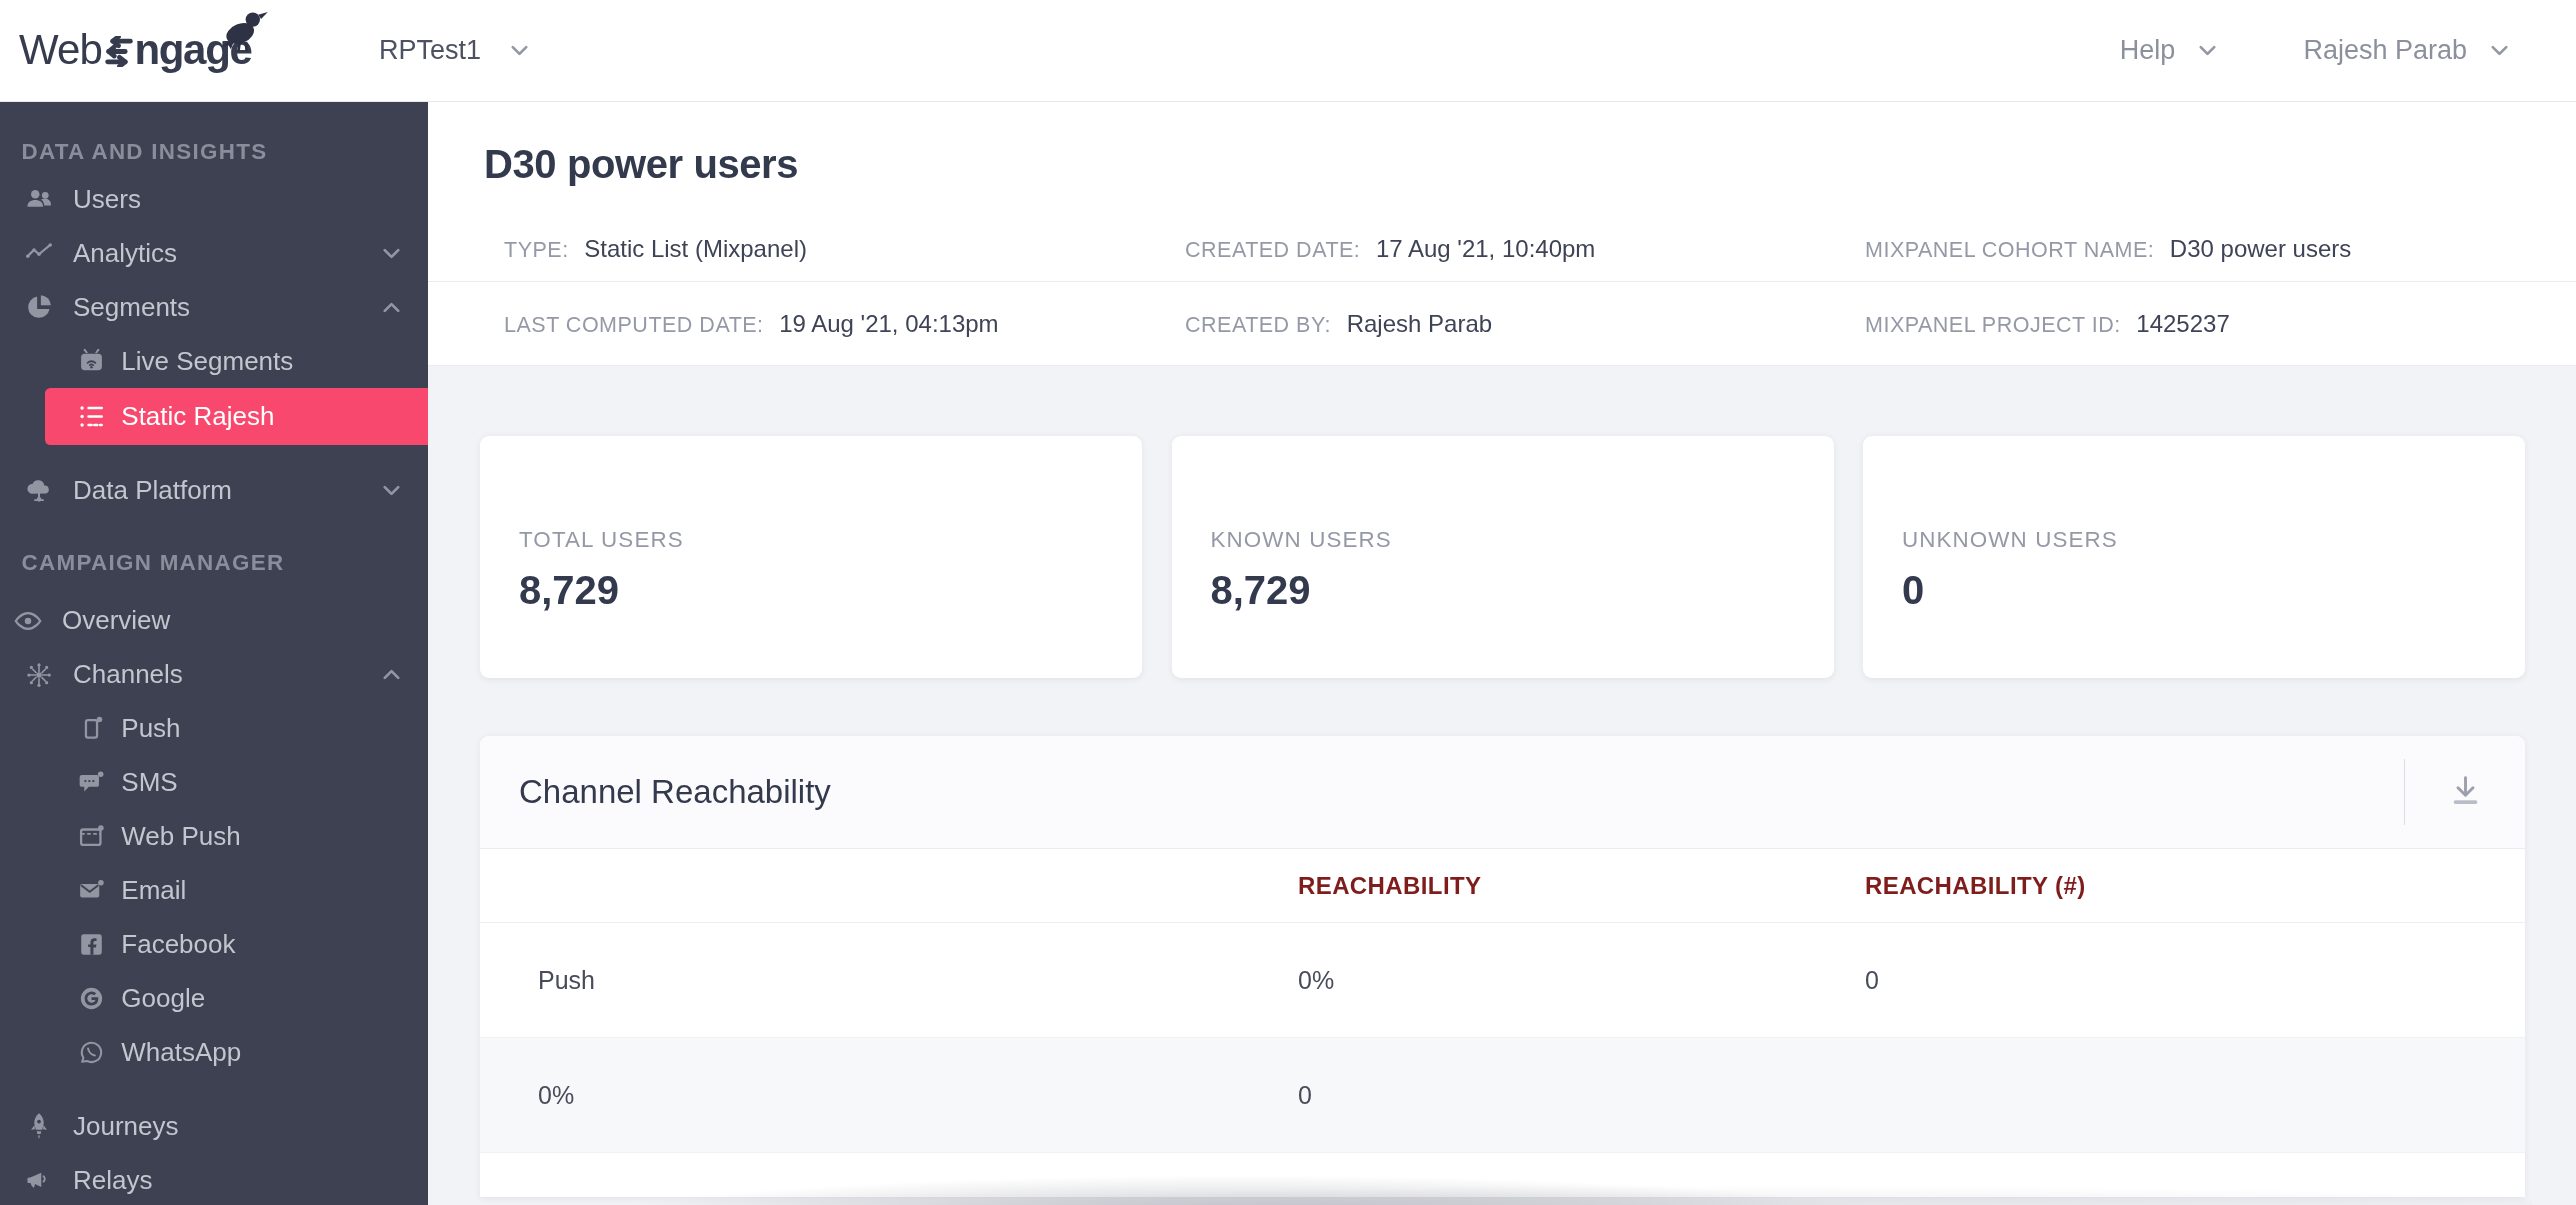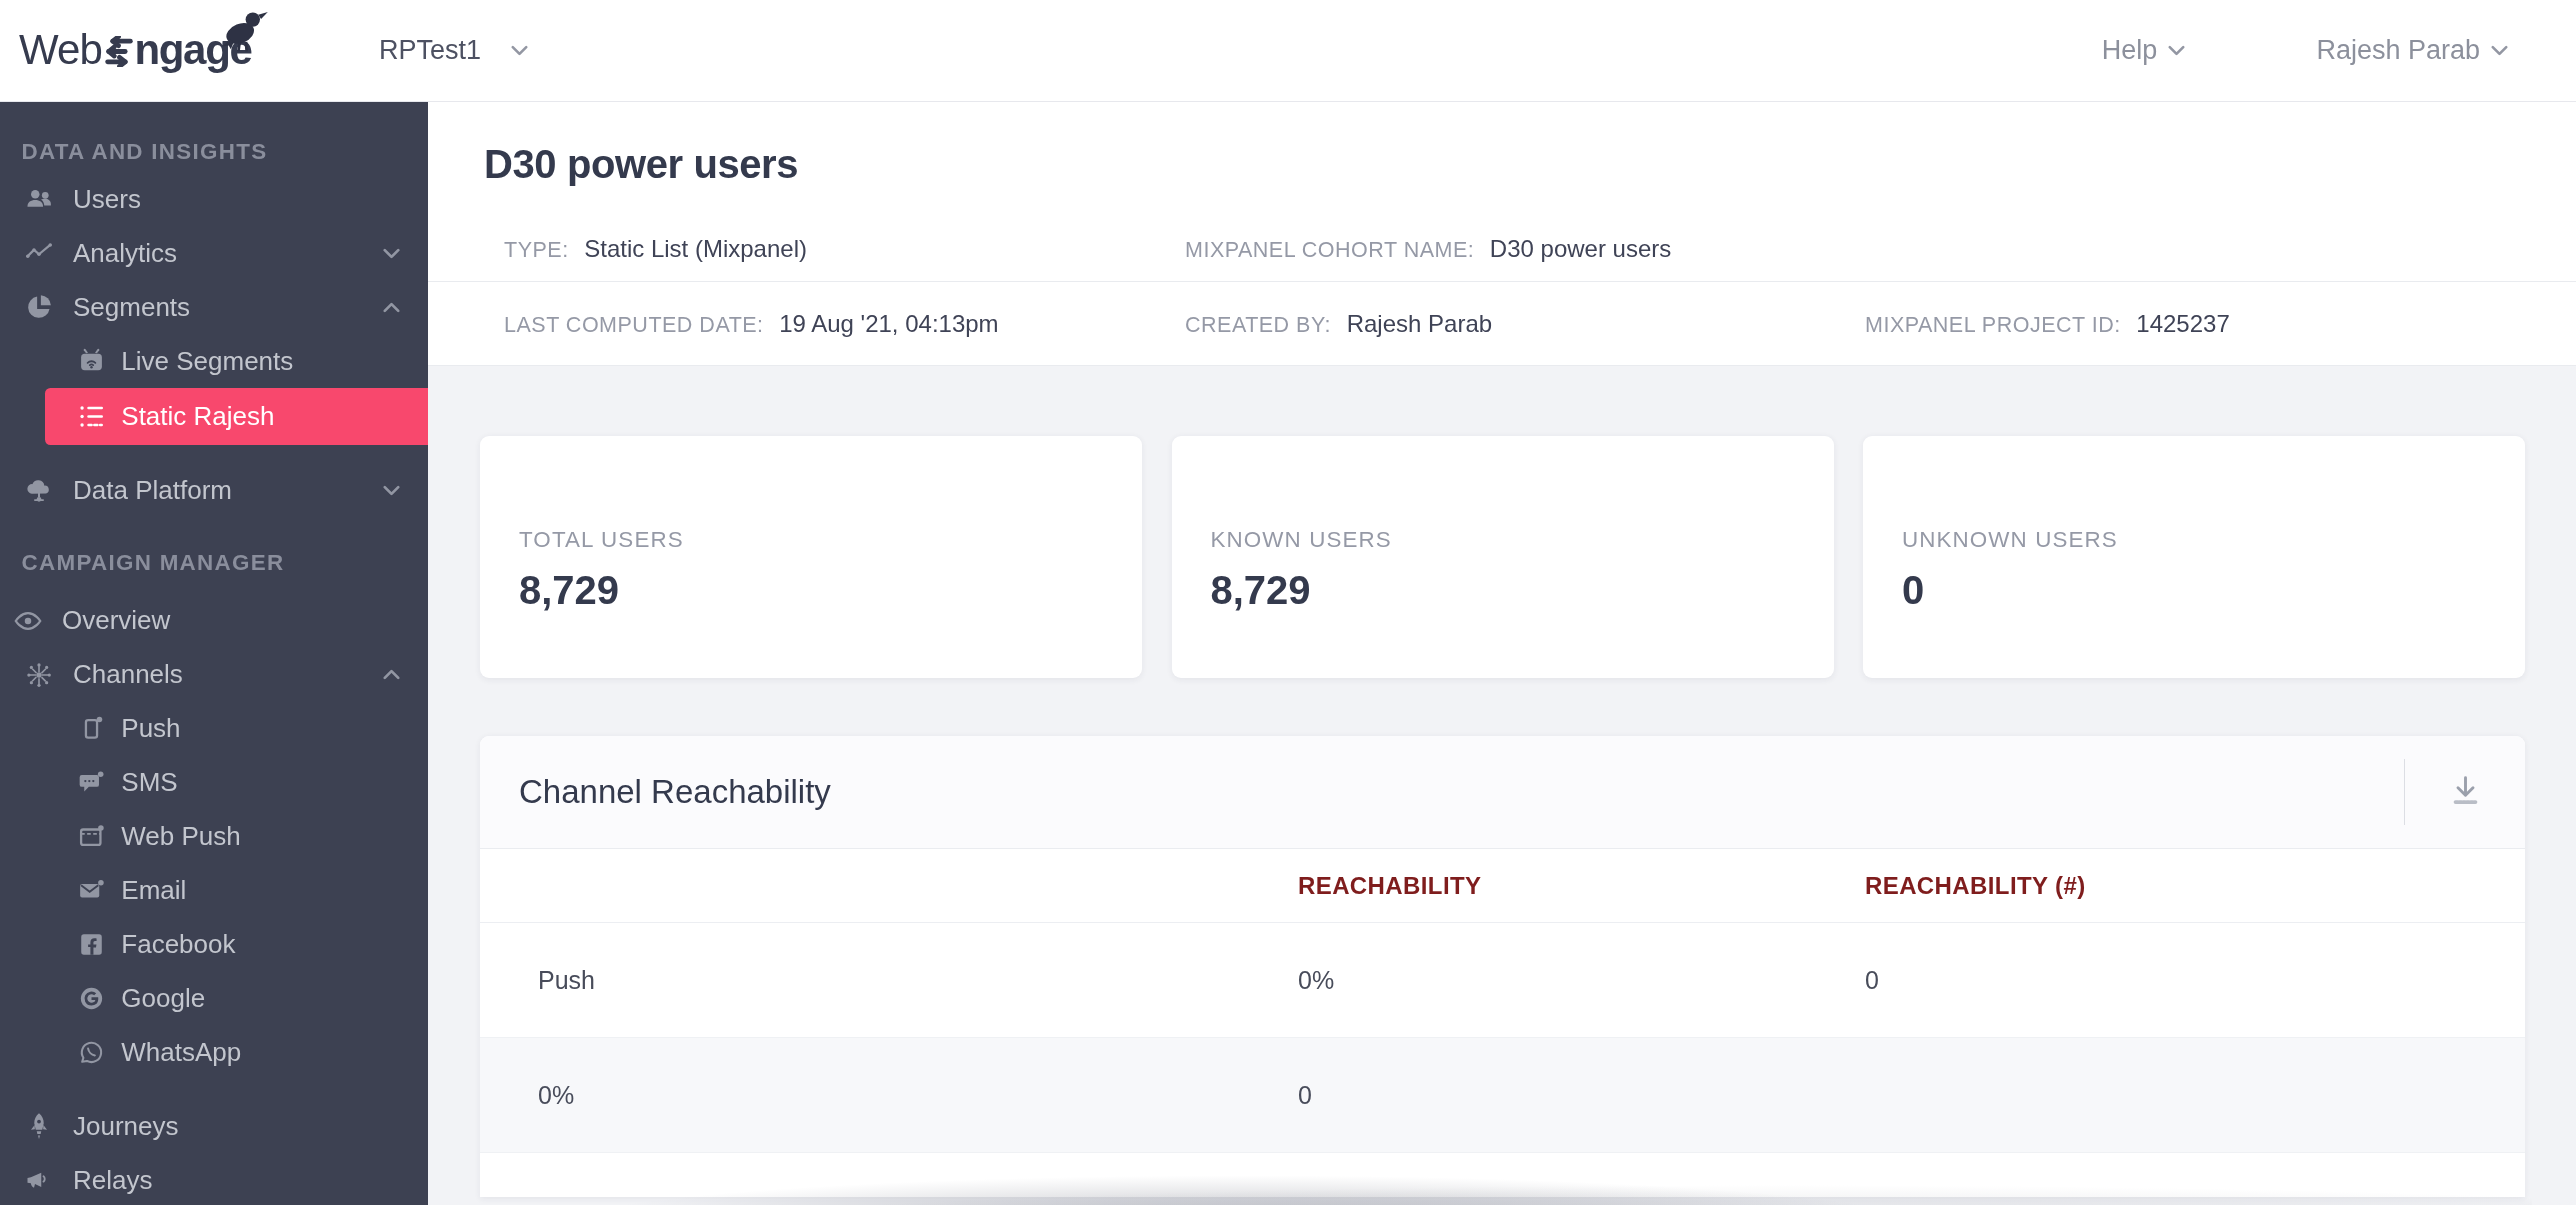--- a/index.html
+++ b/index.html
@@ -14,21 +14,21 @@
   .logo{position:absolute;left:19px;top:21.5px;display:flex;align-items:center;height:57px;cursor:pointer;}
   .logo-web{font-size:42px;color:#363b4e;font-weight:400;letter-spacing:-0.9px;}
   .logo-e{display:inline-flex;margin:3.6px 1.8px 0 2.7px;}
   .logo-e svg{width:28px;height:31px;}
   .logo-ngage{font-size:42px;color:#363b4e;font-weight:700;letter-spacing:-1.3px;}
   .logo-bird{position:absolute;right:-19.7px;top:-14.3px;width:52px;height:48px;}
   .logo-bird svg{width:52px;height:48px;}
   .project-select{position:absolute;left:379px;top:0;height:101px;display:flex;align-items:center;gap:25px;
     font-size:27px;color:#4d5162;font-weight:500;cursor:pointer;}
   .top-right{position:absolute;right:63px;top:0;height:101px;display:flex;align-items:center;gap:82px;}
-  .top-link{display:flex;align-items:center;gap:6px;font-size:27px;color:#8c909c;cursor:pointer;margin-left:44px;}
+  .top-link{display:flex;align-items:center;gap:19px;font-size:27px;color:#8c909c;cursor:pointer;}
   .chev svg{width:27px;height:27px;display:block;}
   
   .sidebar{position:absolute;left:0;top:101px;width:428px;bottom:0;background:#3d4152;z-index:10;}
   .section-label{margin-top:30px;height:41px;display:flex;align-items:center;padding-left:21.5px;
     font-size:22.4px;font-weight:700;letter-spacing:1.3px;color:#8a8e9c;}
   .nav-item{height:54px;display:flex;align-items:center;padding-left:23px;cursor:pointer;color:#9296a3;}
   .nav-item .nav-label{color:#c3c6ce;font-size:26px;margin-left:18px;white-space:nowrap;}
   .nav-icon{width:32px;height:32px;display:inline-flex;align-items:center;justify-content:center;flex:none;}
   .nav-icon svg{width:30px;height:30px;display:block;}
   .nav-item.sub{padding-left:75px;}
@@ -380,20 +380,24 @@
   <div class="title-block">
     <h1 class="page-title">D30 power users</h1>
   </div>
 
   <div class="meta-row r1">
     <div>
       <span class="meta-label">TYPE:</span>
       <span class="meta-value">Static List (Mixpanel)</span>
     </div>
     <div>
+      <span class="meta-label">CREATED DATE:</span>
+      <span class="meta-value">17 Aug '21, 10:40pm</span>
+    </div>
+    <div>
       <span class="meta-label">MIXPANEL COHORT NAME:</span>
       <span class="meta-value">D30 power users</span>
     </div>
   </div>
 
   <div class="meta-row r2">
     <div>
       <span class="meta-label">LAST COMPUTED DATE:</span>
       <span class="meta-value">19 Aug '21, 04:13pm</span>
     </div>

